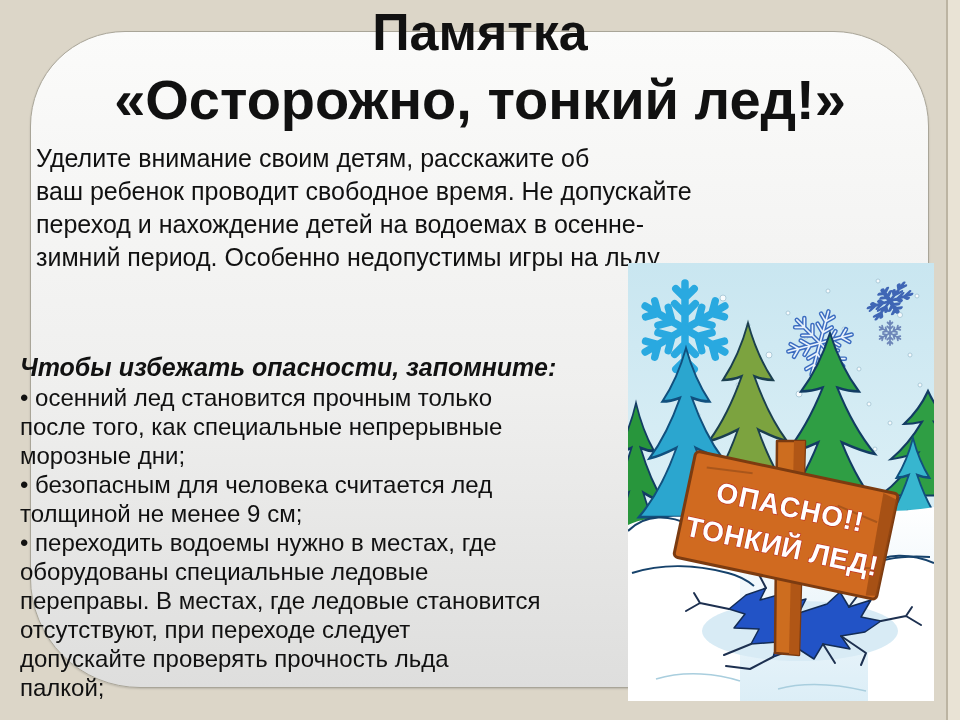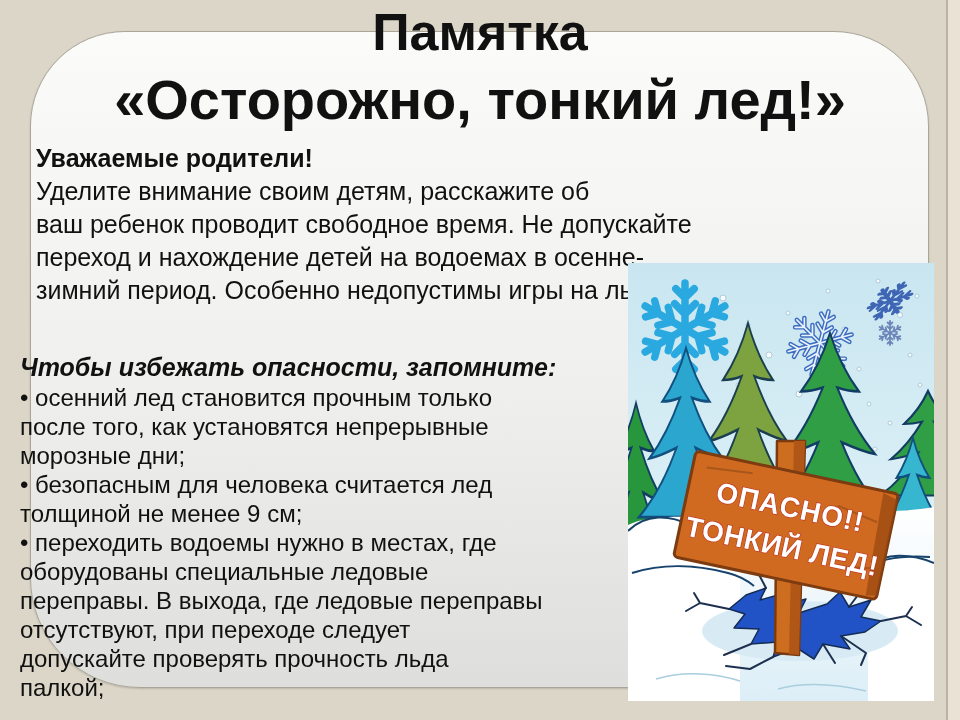--- a/index.html
+++ b/index.html
@@ -36,37 +36,36 @@
 <div class="edge-light"></div>
 
 <div class="card"></div>
 
 <div class="title">
   <div class="t1">Памятка</div>
   <div class="t2">«Осторожно, тонкий лед!»</div>
 </div>
 
 <div class="intro">
-  <div class="hd line">Уважаемые родители!</div>
   <div class="line">Уделите внимание своим детям, расскажите об</div>
   <div class="line">ваш ребенок проводит свободное время. Не допускайте</div>
   <div class="line">переход и нахождение детей на водоемах в осенне-</div>
   <div class="line">зимний период. Особенно недопустимы игры на льду</div>
 </div>
 
 <div class="tips">
   <div class="hd line">Чтобы избежать опасности, запомните:</div>
   <div class="line">• осенний лед становится прочным только</div>
-  <div class="line">после того, как установятся непрерывные</div>
+  <div class="line">после того, как специальные непрерывные</div>
   <div class="line">морозные дни;</div>
   <div class="line">• безопасным для человека считается лед</div>
   <div class="line">толщиной не менее 9 см;</div>
   <div class="line">• переходить водоемы нужно в местах, где</div>
   <div class="line">оборудованы специальные ледовые</div>
-  <div class="line">переправы. В выхода, где ледовые переправы</div>
+  <div class="line">переправы. В местах, где ледовые становится</div>
   <div class="line">отсутствуют, при переходе следует</div>
   <div class="line">допускайте проверять прочность льда</div>
   <div class="line">палкой;</div>
 </div>
 
 <div class="illustration">
 <svg width="306" height="438" viewBox="0 0 306 438" xmlns="http://www.w3.org/2000/svg">
   <defs>
     <linearGradient id="sky" x1="0" y1="0" x2="0" y2="1">
       <stop offset="0" stop-color="#c9e6f0"></stop>

